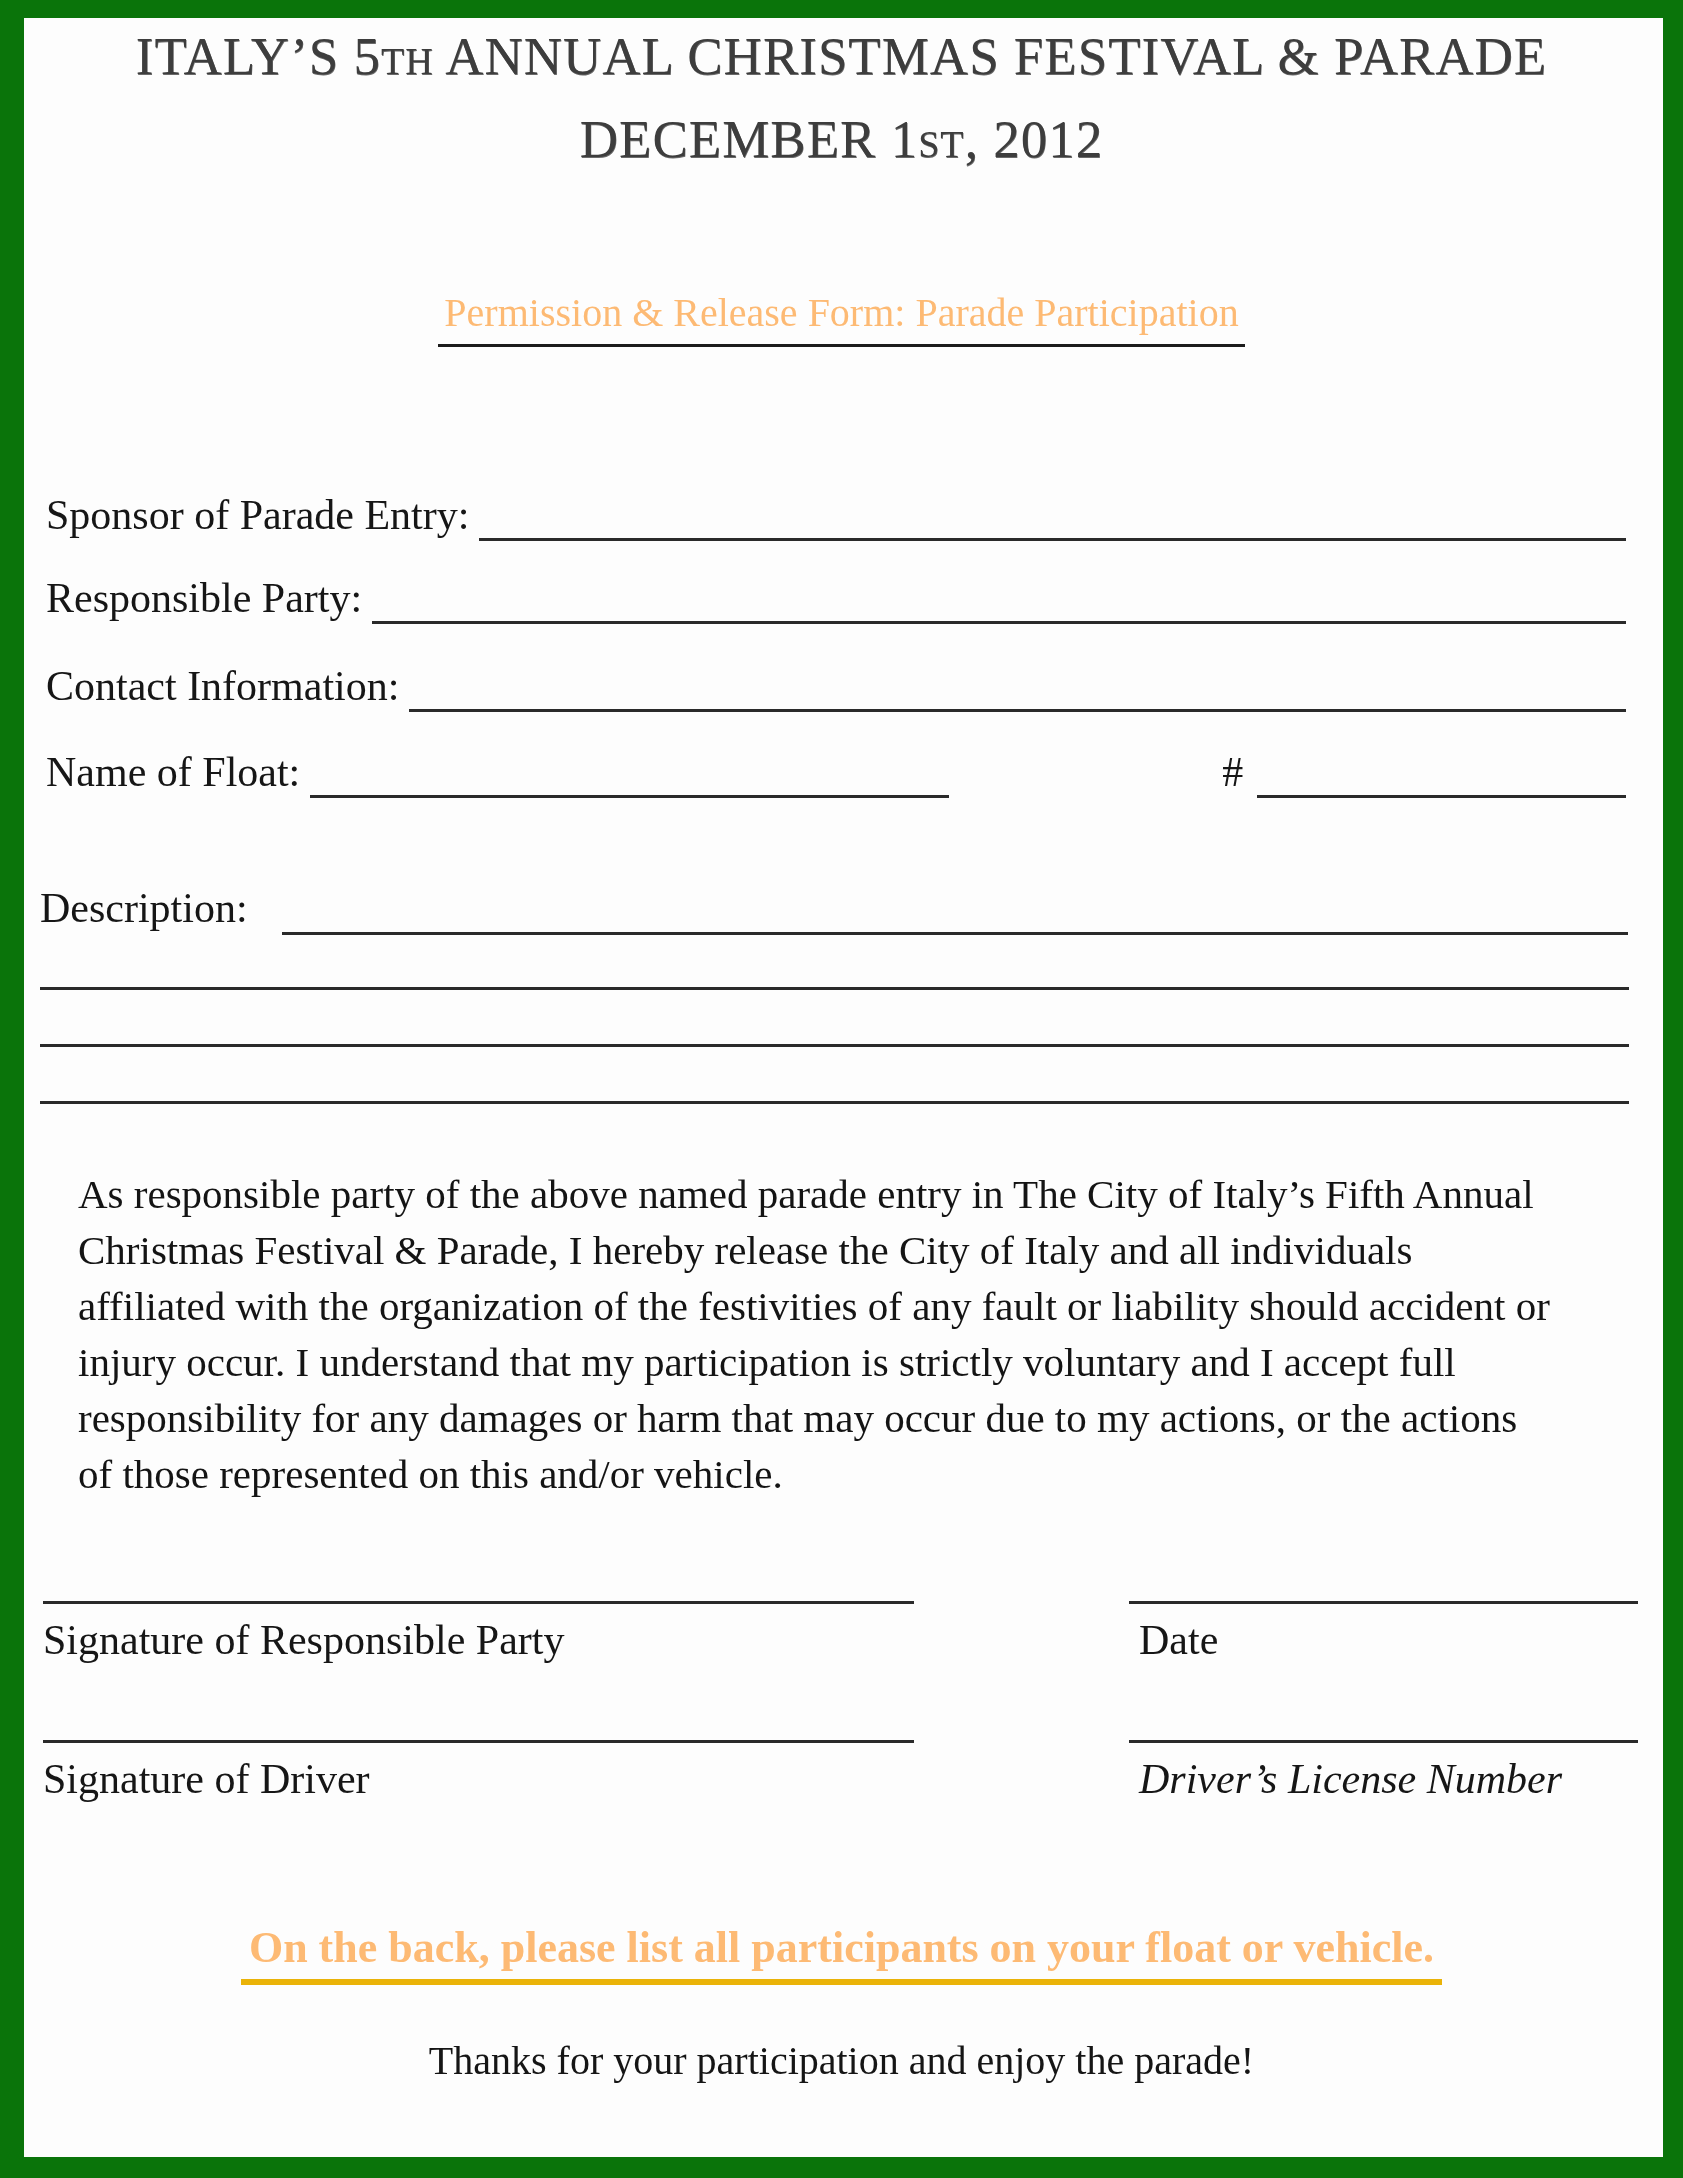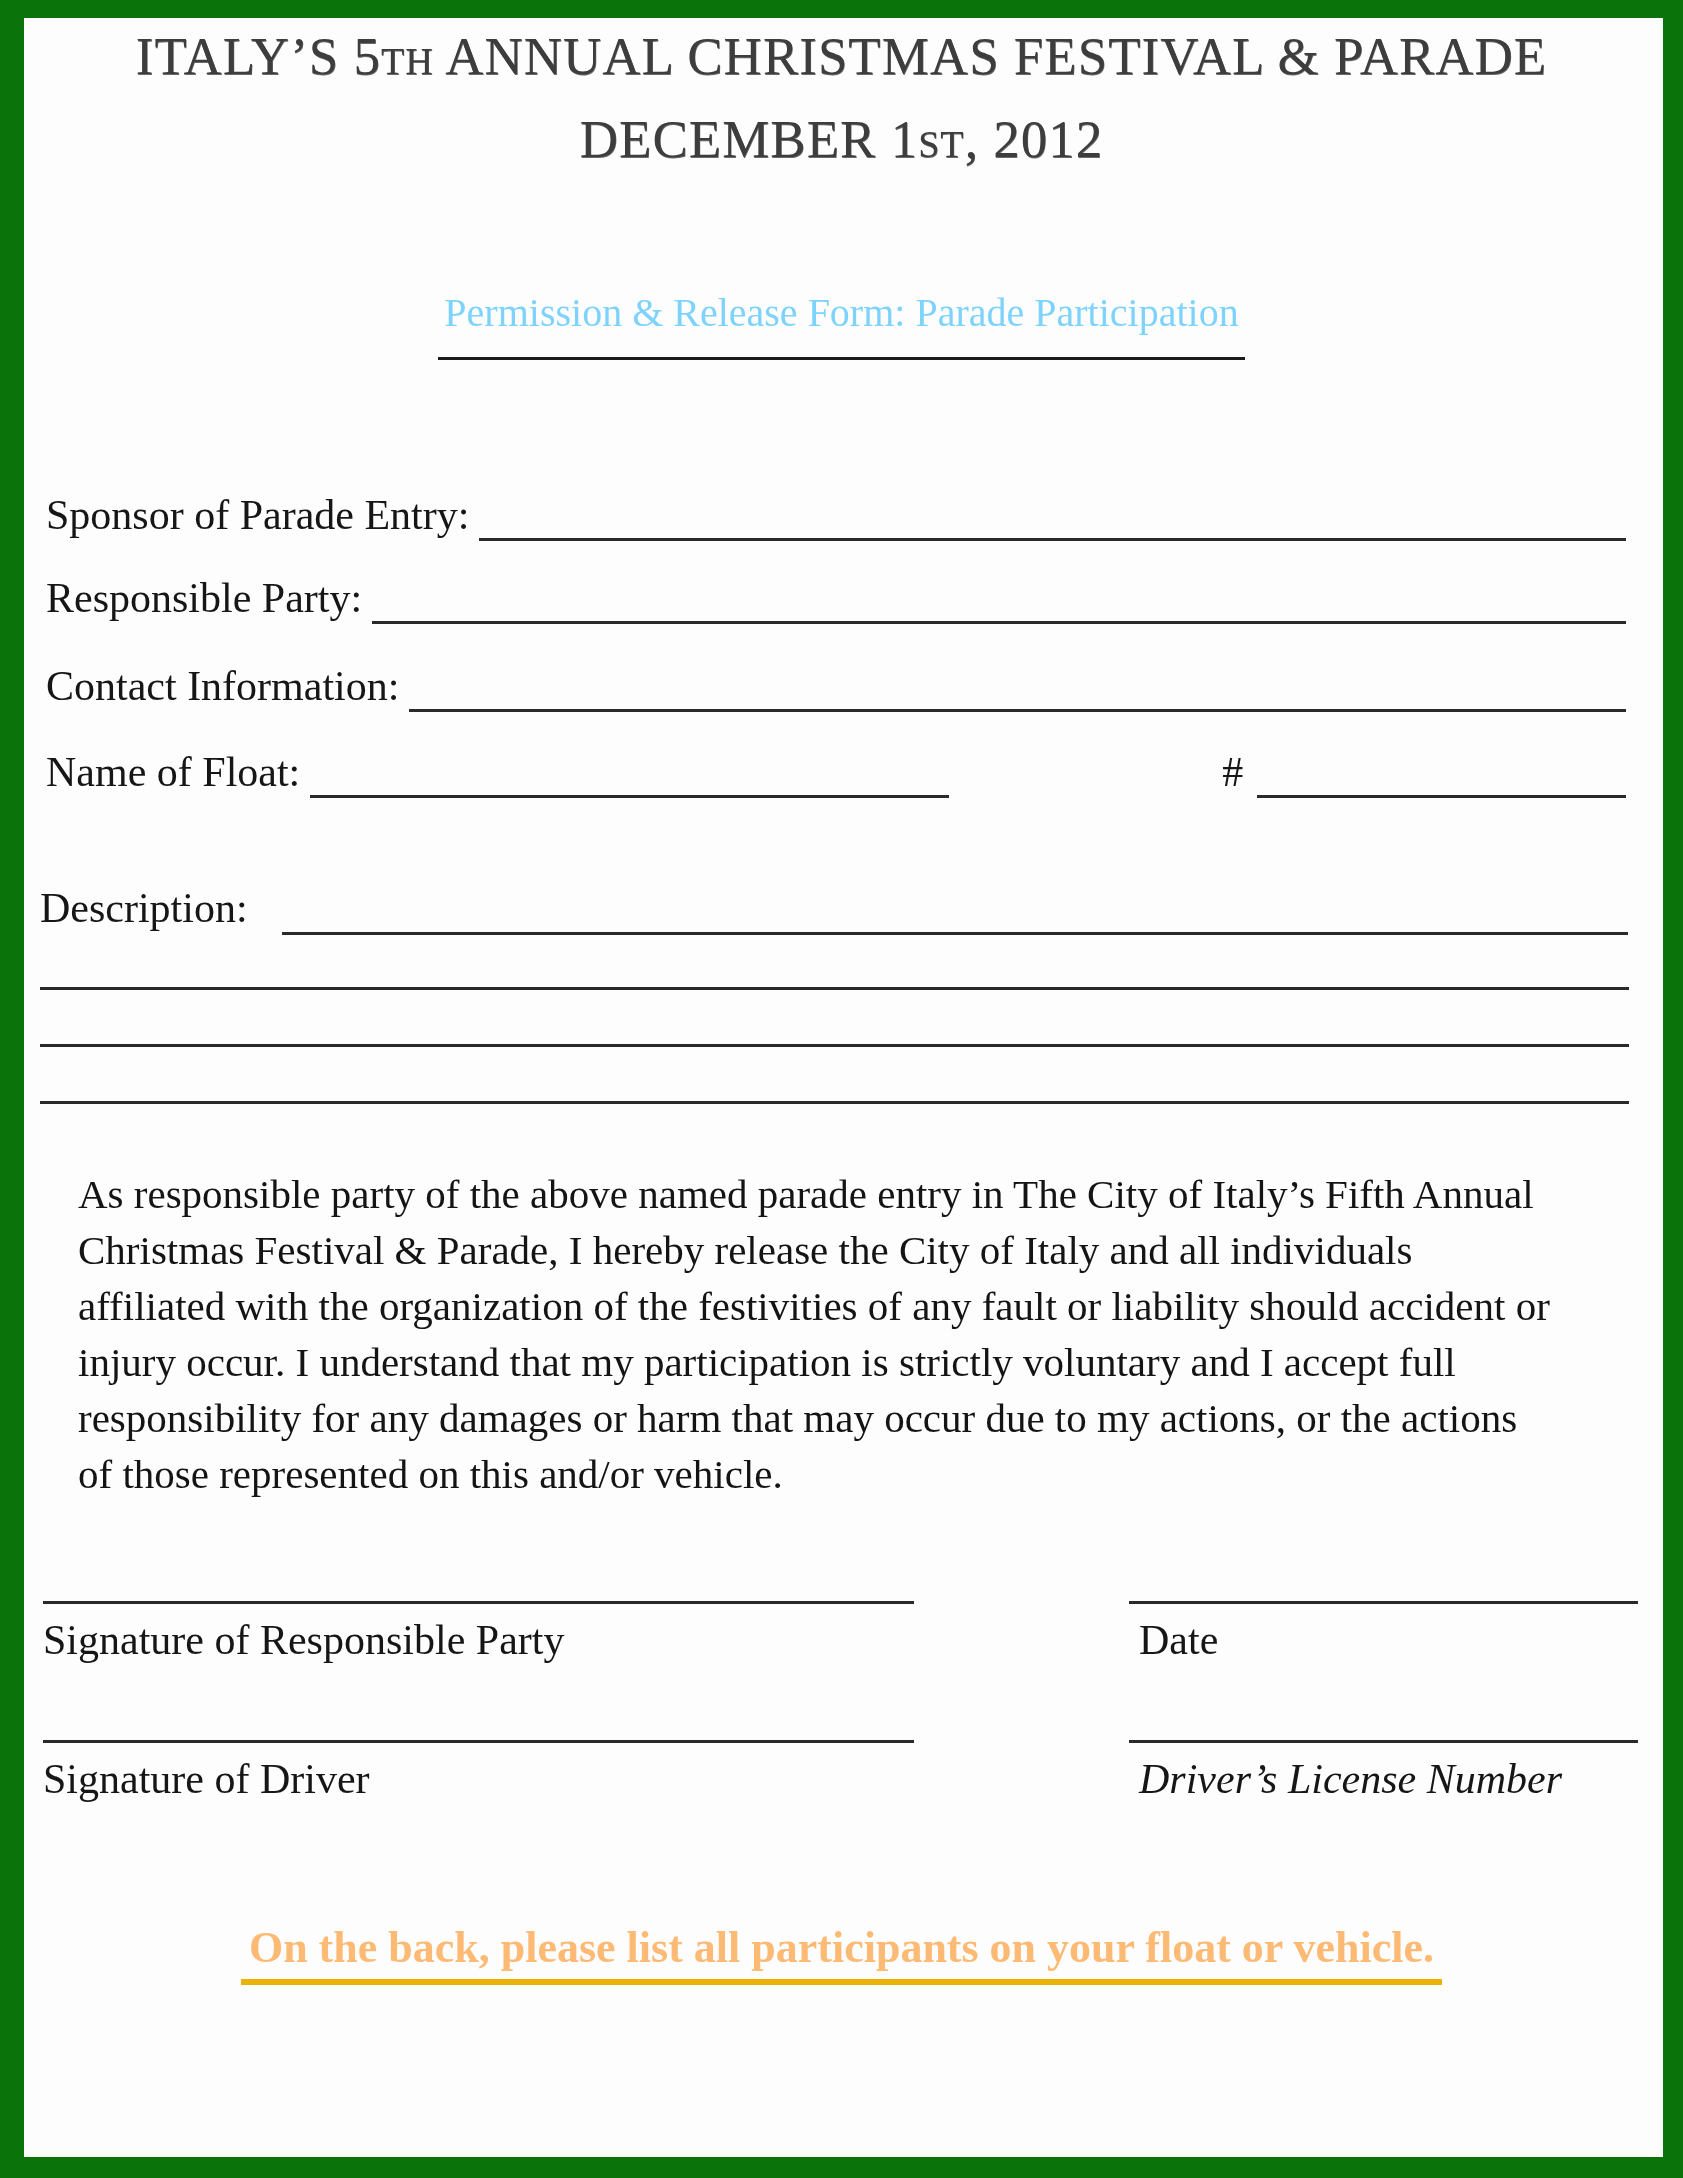--- a/index.html
+++ b/index.html
@@ -36,23 +36,23 @@
     text-shadow: 0.5px 0.5px 0 #6a6a6a;
     white-space: nowrap;
   }
   .title-row .small { font-size: 0.72em; }
 
   
   .subtitle-wrap { left: 0; width: 1683px; text-align: center; }
   .subtitle {
     display: inline-block;
     font-size: 40px;
-    color: #7dd3fc;
+    color: #fdba74;
     border-bottom: 3px solid #1c1c1c;
-    padding: 0 6px 21px 6px;
+    padding: 0 6px 8px 6px;
     white-space: nowrap;
   }
 
   
   .field-row {
     left: 46px; right: 57px;
     display: flex;
     align-items: flex-end;
     height: 55px;
     font-size: 42px;
@@ -172,14 +172,17 @@
   <div class="abs plain-label" style="left: 1139px; top: 1616px;">Date</div>
 
   <div class="abs hline" style="left: 43px; top: 1740px; width: 871px;"></div>
   <div class="abs plain-label" style="left: 43px; top: 1755px;">Signature of Driver</div>
   <div class="abs hline" style="left: 1129px; top: 1740px; width: 509px;"></div>
   <div class="abs plain-label" style="left: 1139px; top: 1755px; font-style: italic;">Driver’s License Number</div>
 
   <div class="abs backnote-wrap" style="top: 1922px;">
     <span class="backnote">On the back, please list all participants on your float or vehicle.</span>
   </div>
+  <div class="abs thanks-wrap" style="top: 2037px;">
+    <span class="thanks">Thanks for your participation and enjoy the parade!</span>
+  </div>
 </div>
 
 
 </body></html>

